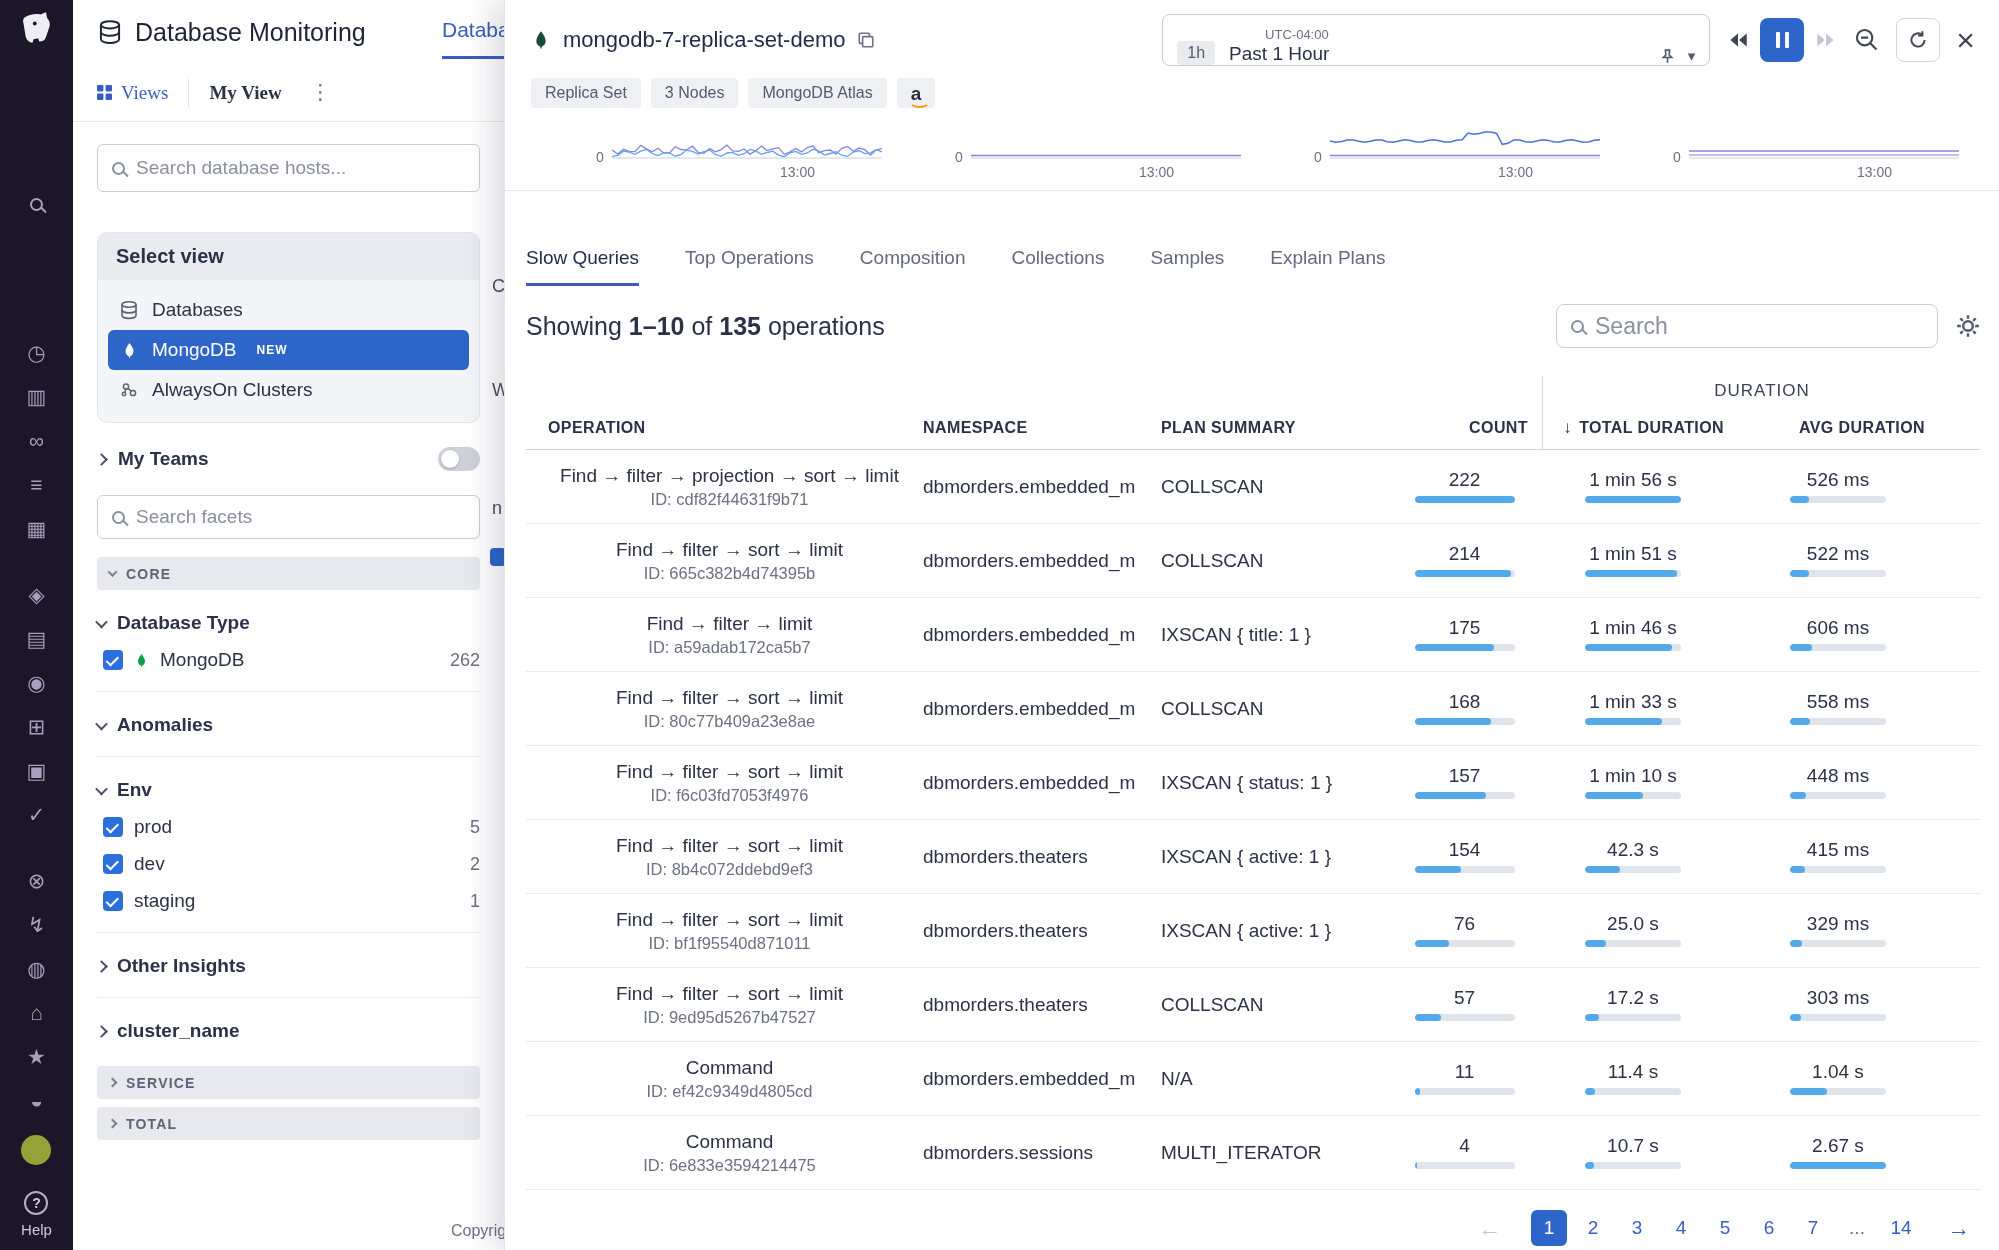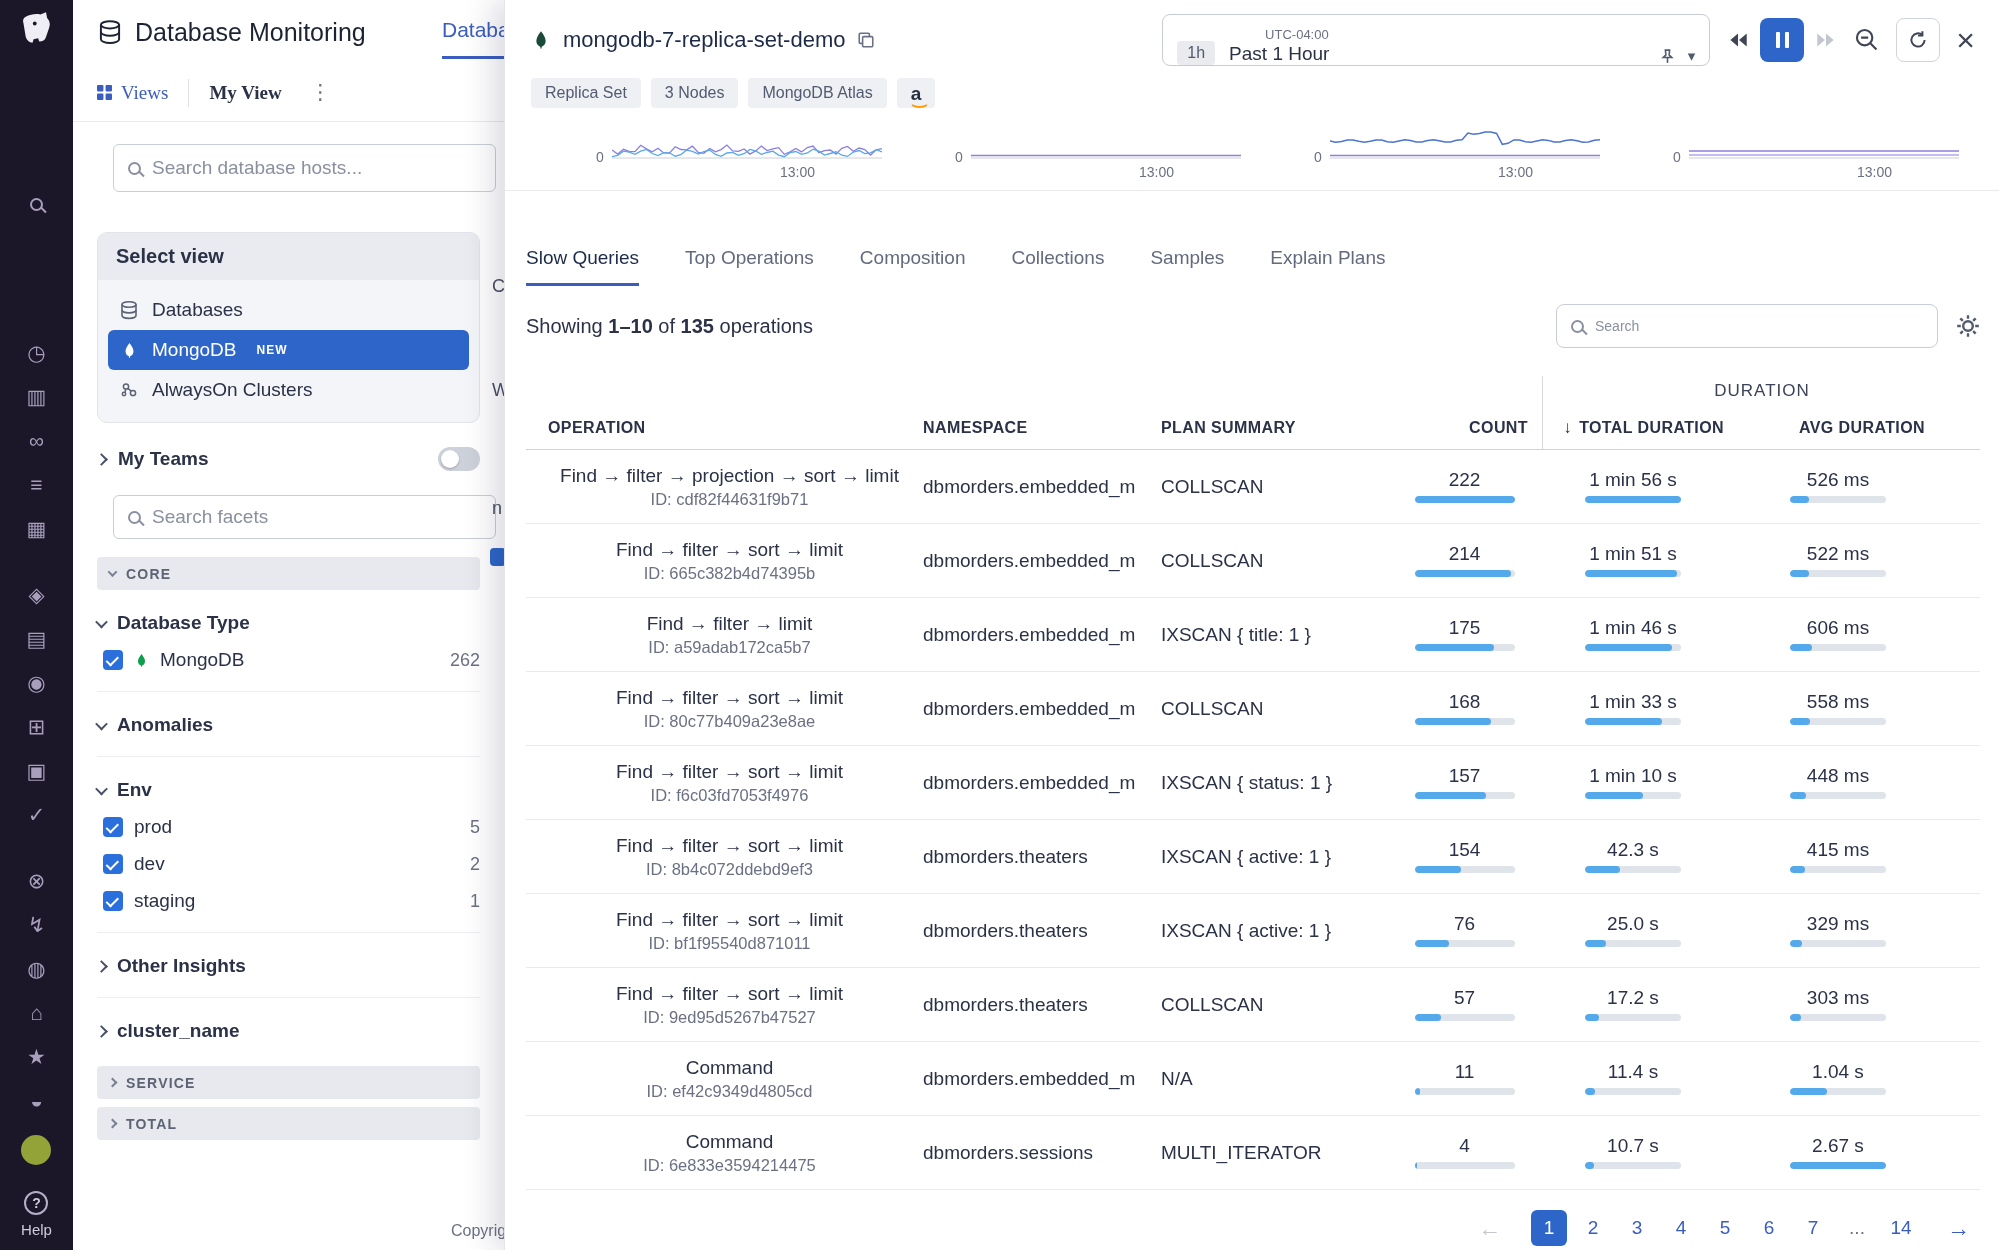--- a/index.html
+++ b/index.html
@@ -36,21 +36,21 @@
 .main{position:absolute;left:73px;top:0;right:0;bottom:0;background:#fff;}
 .page-header{display:flex;align-items:center;height:64px;padding-left:24px;position:relative;}
 .page-title{font-size:25px;font-weight:500;color:#1c2433;margin-left:12px;white-space:nowrap;}
 .top-tab{position:absolute;left:369px;top:18px;width:62px;overflow:hidden;white-space:nowrap;
   color:var(--link);font-size:21px;padding-bottom:14px;border-bottom:3px solid var(--link);cursor:pointer;}
 .view-tabs{display:flex;align-items:center;height:58px;padding:0 24px;border-bottom:1px solid #e8eaee;width:431px;font-family:Liberation Serif, serif;}
 .views-link{display:flex;align-items:center;gap:9px;color:var(--link);font-size:19px;cursor:pointer;}
 .vsep{width:1px;height:28px;background:#e0e2e8;margin:0 20px;}
 .myview{font-size:19px;font-weight:600;color:#2b3147;cursor:pointer;}
 .kebab{margin-left:28px;color:var(--muted);font-size:21px;cursor:pointer;}
-.search-box{margin:22px 40px 0;width:383px;height:48px;border:1px solid #c9cdd6;border-radius:6px;
+.search-box{margin:22px 24px 0;width:383px;height:48px;border:1px solid #c9cdd6;border-radius:6px;
   display:flex;align-items:center;gap:11px;padding:0 14px;color:#8a90a0;background:#fff;}
 .search-box input{border:0;outline:0;font-size:19px;flex:1;color:#2b3147;background:transparent;font-family:inherit;}
 .search-box input::placeholder{color:#8a90a0;}
 .search-box.small{height:44px;margin-top:24px;}
 
 .card{margin:40px 24px 0;width:383px;border:1px solid #e2e4ea;border-radius:10px;background:#f4f5f8;overflow:hidden;}
 .card-h{background:#e9ebf0;padding:12px 18px;font-size:20px;font-weight:600;color:#2b3147;}
 .card-b{padding:10px 10px 12px;}
 .sv-item{display:flex;align-items:center;gap:12px;padding:9px 10px;font-size:19px;color:#2b3147;border-radius:6px;cursor:pointer;}
 .sv-item .ic{color:#5d6374;display:flex;width:22px;justify-content:center;}
@@ -116,25 +116,25 @@
 .mini-chart svg{position:absolute;left:22px;top:0;}
 .y0{position:absolute;left:6px;top:33px;font-size:14px;color:var(--muted);}
 .tick{position:absolute;left:190px;top:48px;font-size:14px;color:var(--muted);}
 .strip-divider{height:1px;background:#e8eaee;margin-top:4px;}
 
 .tabs{display:flex;gap:46px;padding:0 21px;margin-top:56px;}
 .tab{font-size:19px;color:#646a7e;padding-bottom:14px;cursor:pointer;white-space:nowrap;}
 .tab.active{color:#1d2b49;font-weight:500;border-bottom:3px solid var(--link);}
 
 .toolbar{display:flex;align-items:center;padding:0 19px 0 21px;margin-top:18px;}
-.summary{font-size:20px;color:#2b3147;}
+.summary{font-size:25px;color:#2b3147;}
 .summary b{font-weight:700;}
 .tb-right{margin-left:auto;display:flex;align-items:center;gap:18px;}
 .tb-search{width:382px;height:44px;border:1px solid #c9cdd6;border-radius:8px;display:flex;align-items:center;gap:11px;padding:0 14px;color:#8a90a0;}
-.tb-search input{border:0;outline:0;font-size:14px;flex:1;color:#2b3147;background:transparent;font-family:inherit;}
+.tb-search input{border:0;outline:0;font-size:23px;flex:1;color:#2b3147;background:transparent;font-family:inherit;}
 .tb-search input::placeholder{color:#8a90a0;}
 
 .dtable{margin:28px 19px 0 21px;}
 .tgroup{display:grid;grid-template-columns:var(--cols);height:30px;align-items:stretch;}
 .gempty{grid-column:1/5;}
 .dur{grid-column:5/7;display:flex;align-items:center;justify-content:center;
   border-left:1px solid #d6d9e0;color:#3c4257;font-size:17px;letter-spacing:1px;}
 .thead{display:grid;grid-template-columns:var(--cols);height:44px;border-bottom:1px solid #cfd3da;
   font-size:16px;font-weight:700;letter-spacing:.4px;color:#2b3147;}
 .thead>div{display:flex;align-items:center;}

